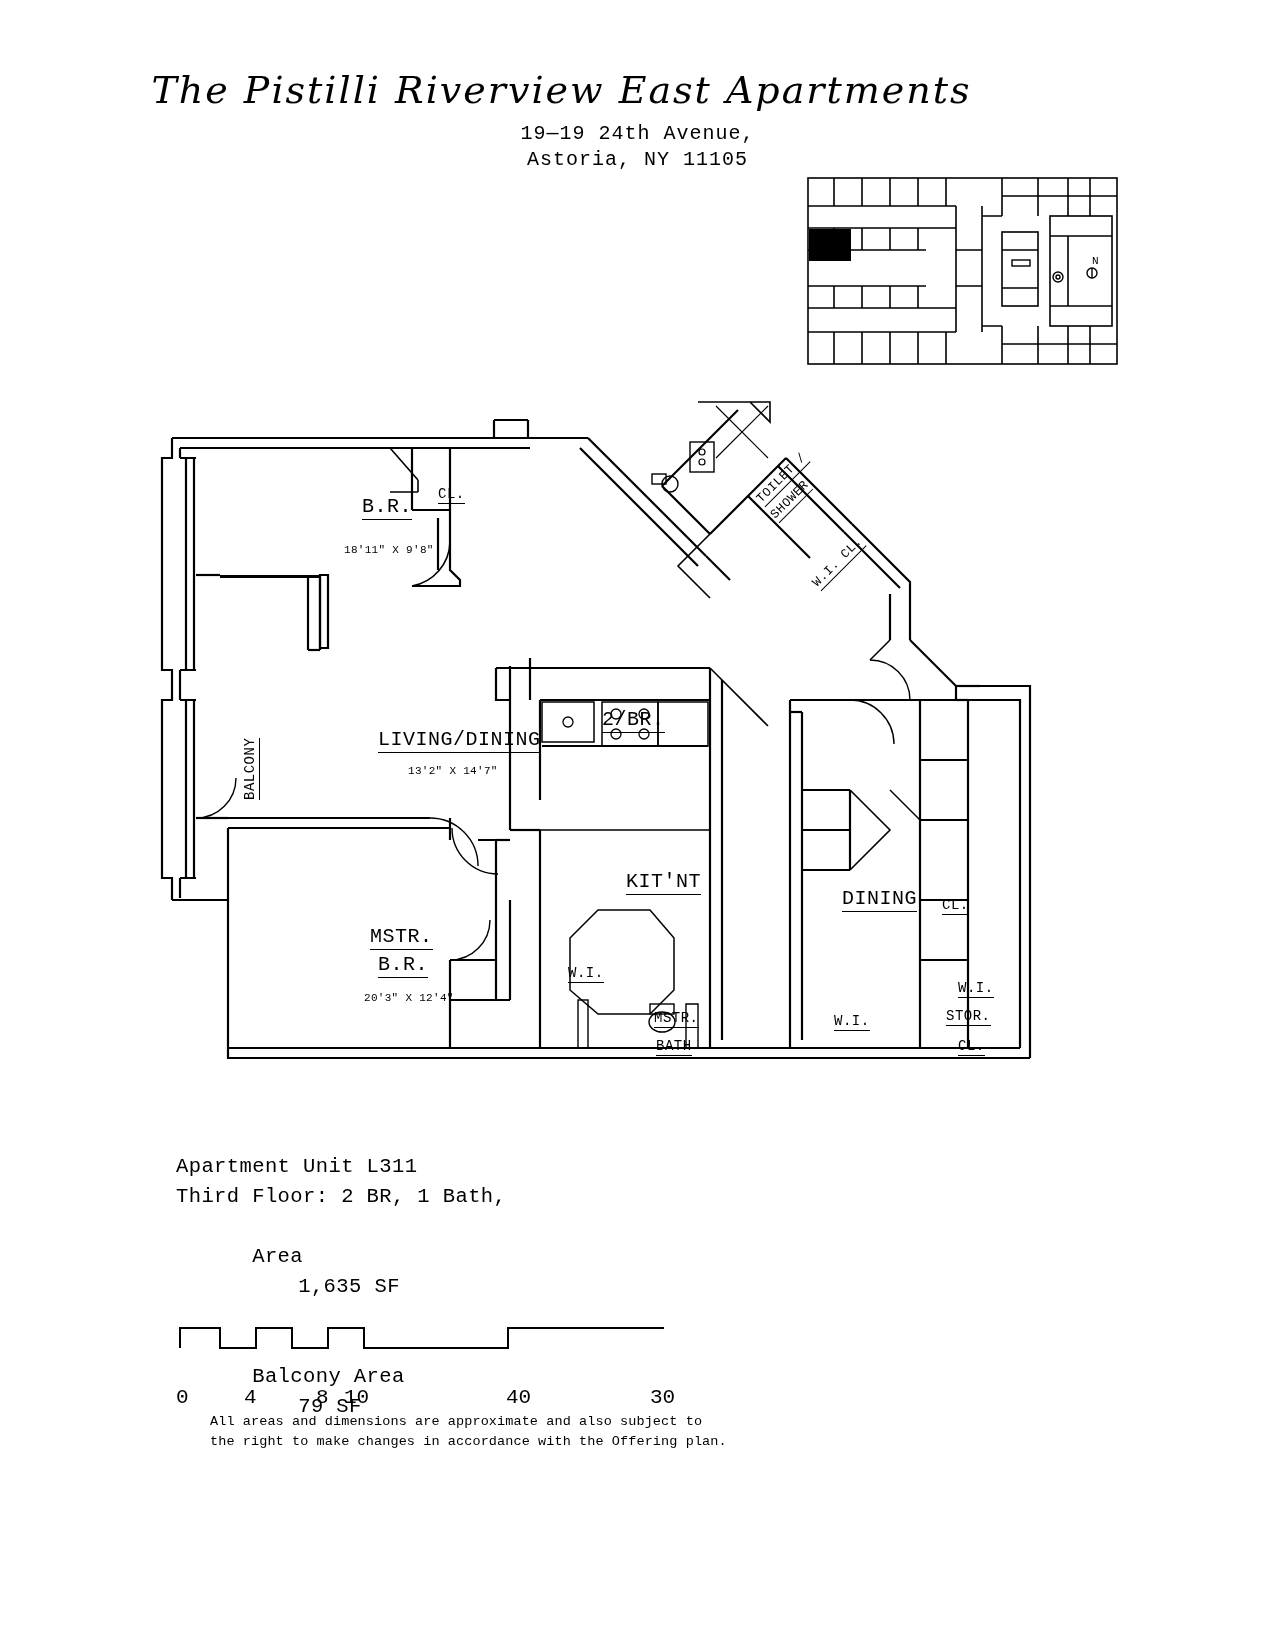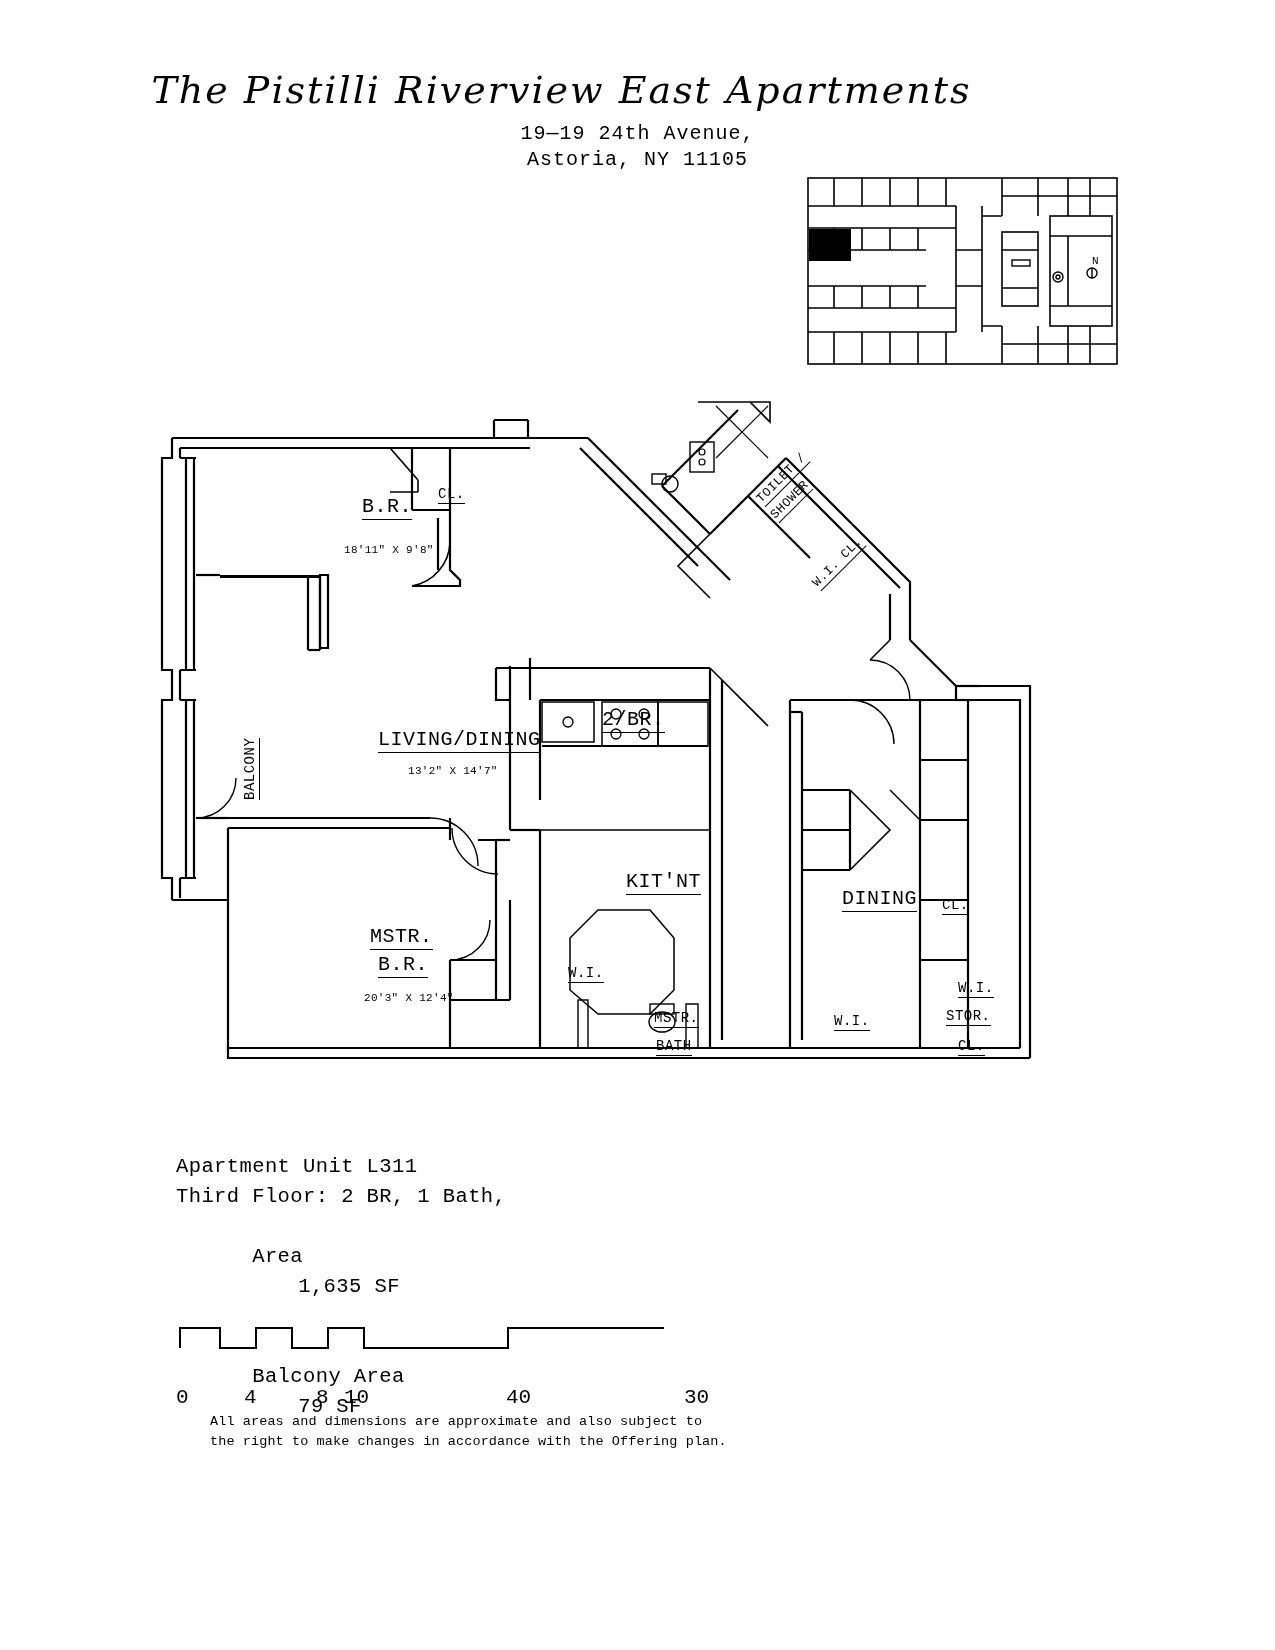--- a/index.html
+++ b/index.html
@@ -383,21 +383,21 @@
       <g fill="none" stroke="#000" stroke-width="2">
         <path d="M4 30 L4 10 L44 10 L44 30 L80 30 L80 10 L116 10 L116 30 L152 30 L152 10 L188 10 L188 30 L332 30 L332 10 L488 10"></path>
       </g>
     </svg>
     <div class="ticklabels">
       <span style="left:0px;">0</span>
       <span style="left:68px;">4</span>
       <span style="left:140px;">8</span>
       <span style="left:168px;">10</span>
       <span style="left:330px;">40</span>
-      <span style="left:474px;margin-left:34px;">30</span>
+      <span style="left:474px;">30</span>
     </div>
   </div>
 
   <div class="disclaimer">
     <div>All areas and dimensions are approximate and also subject to</div>
     <div>the right to make changes in accordance with the Offering plan.</div>
   </div>
 
 </div>
 

